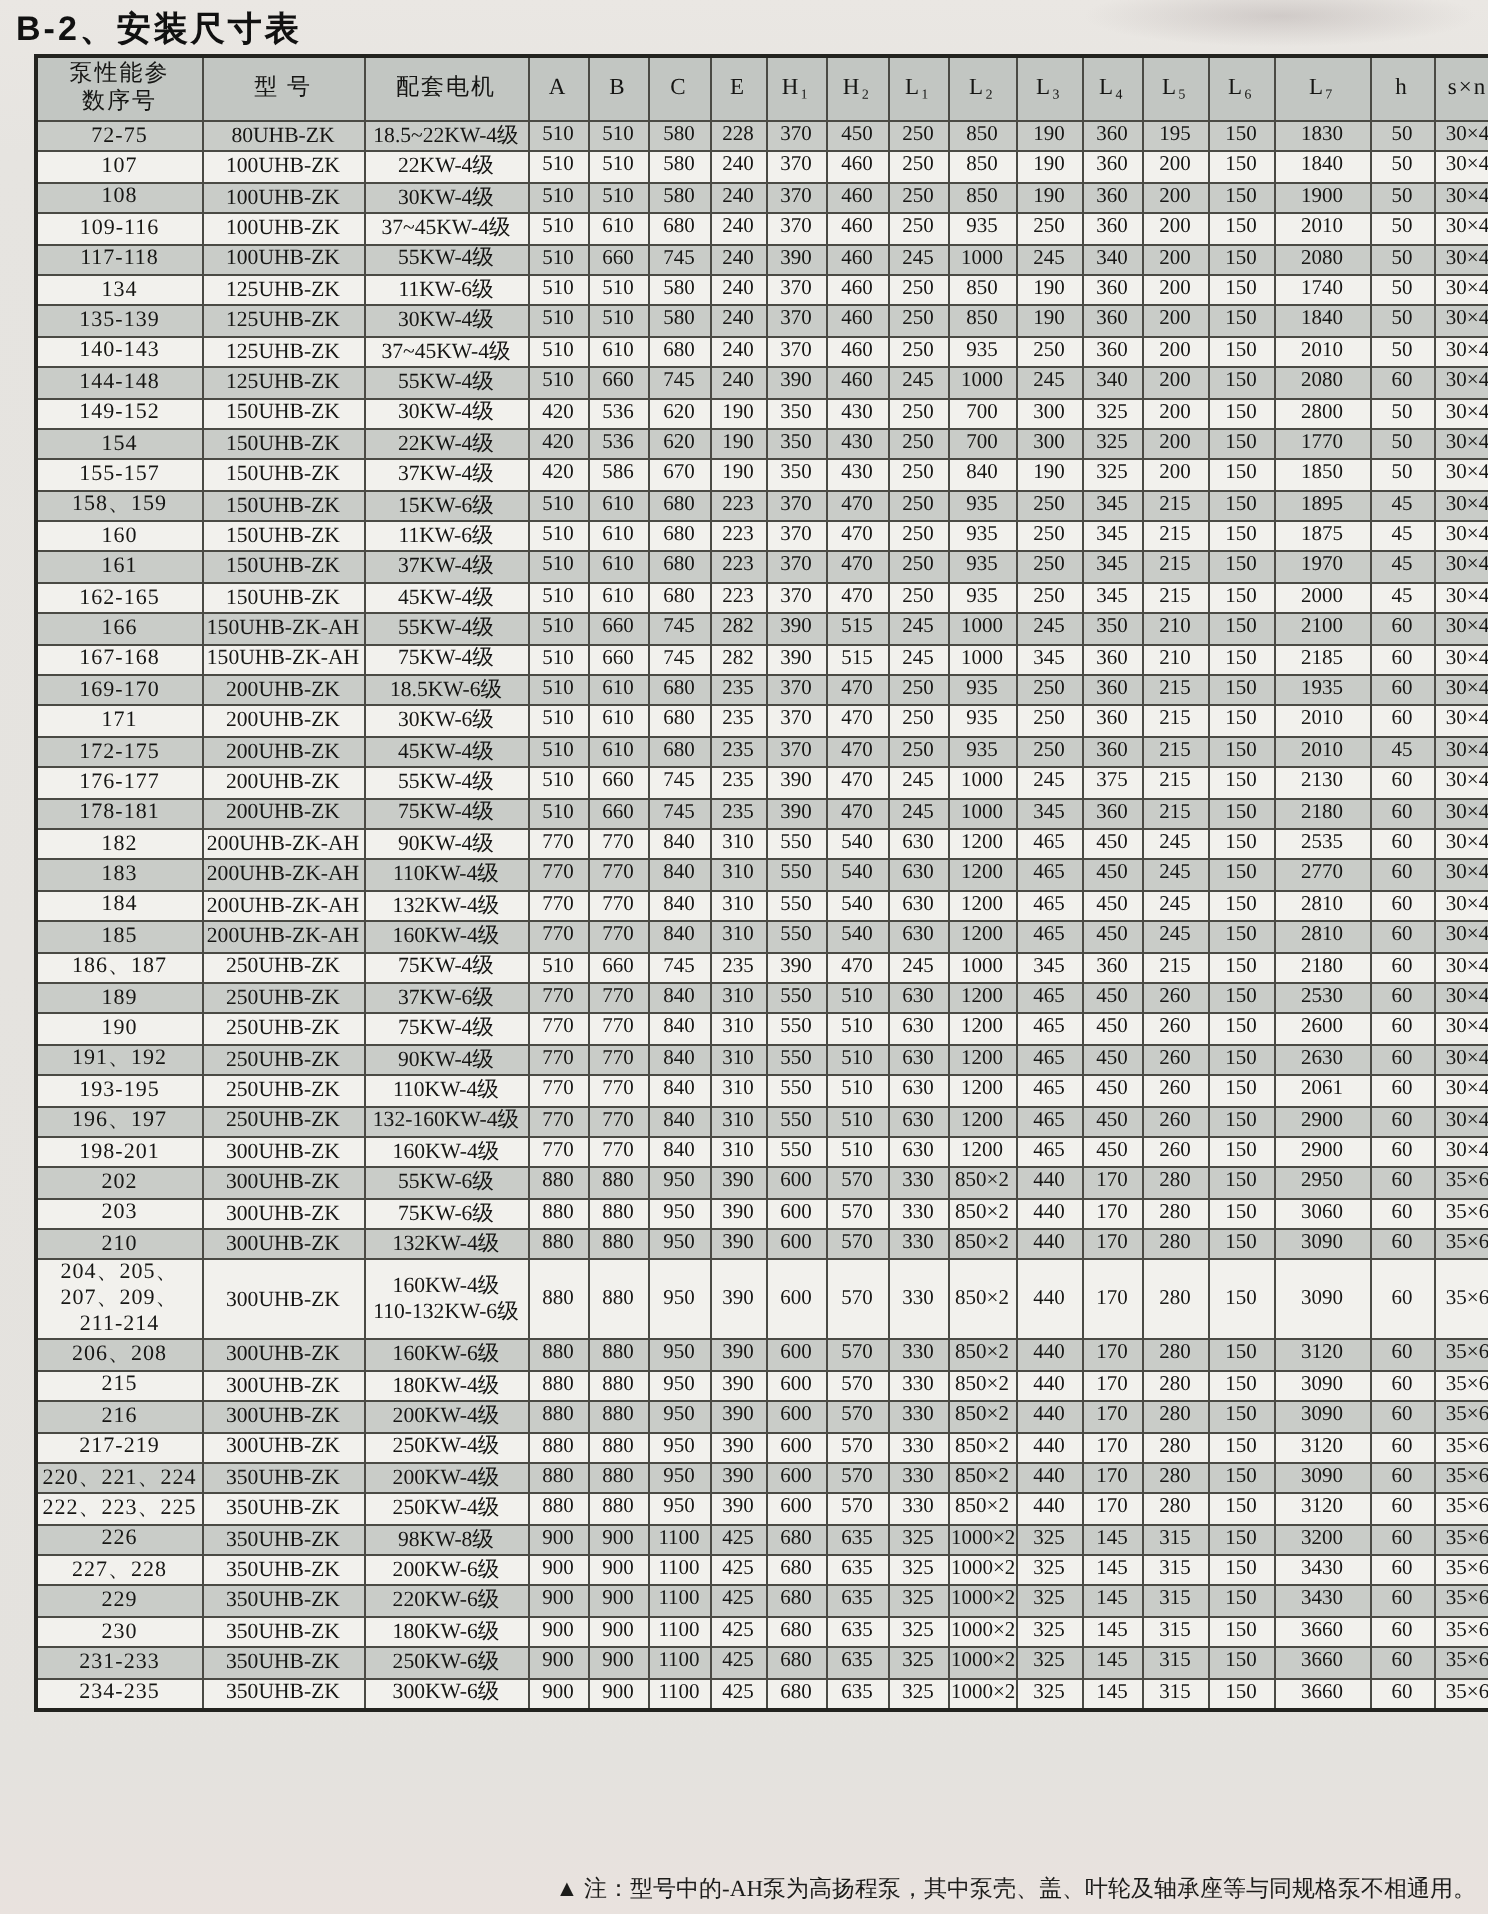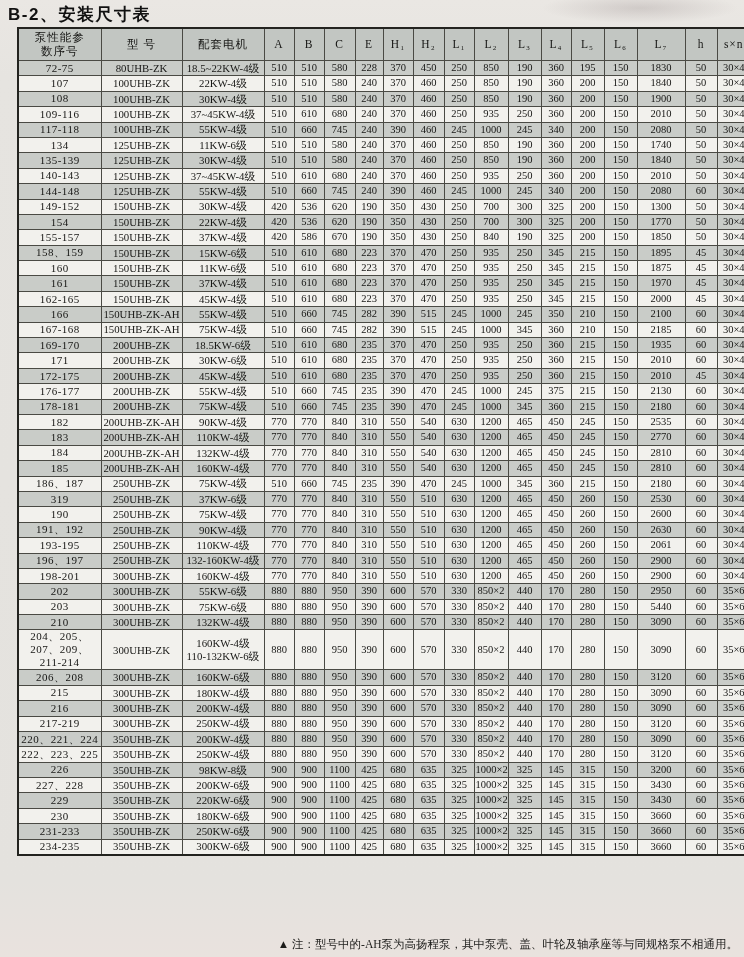--- a/index.html
+++ b/index.html
@@ -288,21 +288,21 @@
         <td class="c5">620</td>
         <td class="c6">190</td>
         <td class="c7">350</td>
         <td class="c8">430</td>
         <td class="c9">250</td>
         <td class="c10">700</td>
         <td class="c11">300</td>
         <td class="c12">325</td>
         <td class="c13">200</td>
         <td class="c14">150</td>
-        <td class="c15">1300</td>
+        <td class="c15">2800</td>
         <td class="c16">50</td>
         <td class="c17">30×4</td>
       </tr>
       <tr>
         <td class="c0">154</td>
         <td class="c1">150UHB-ZK</td>
         <td class="c2">22KW-4级</td>
         <td class="c3">420</td>
         <td class="c4">536</td>
         <td class="c5">620</td>
@@ -653,21 +653,21 @@
         <td class="c10">1000</td>
         <td class="c11">345</td>
         <td class="c12">360</td>
         <td class="c13">215</td>
         <td class="c14">150</td>
         <td class="c15">2180</td>
         <td class="c16">60</td>
         <td class="c17">30×4</td>
       </tr>
       <tr>
-        <td class="c0">319</td>
+        <td class="c0">189</td>
         <td class="c1">250UHB-ZK</td>
         <td class="c2">37KW-6级</td>
         <td class="c3">770</td>
         <td class="c4">770</td>
         <td class="c5">840</td>
         <td class="c6">310</td>
         <td class="c7">550</td>
         <td class="c8">510</td>
         <td class="c9">630</td>
         <td class="c10">1200</td>
@@ -808,21 +808,21 @@
         <td class="c5">950</td>
         <td class="c6">390</td>
         <td class="c7">600</td>
         <td class="c8">570</td>
         <td class="c9">330</td>
         <td class="c10">850×2</td>
         <td class="c11">440</td>
         <td class="c12">170</td>
         <td class="c13">280</td>
         <td class="c14">150</td>
-        <td class="c15">5440</td>
+        <td class="c15">3060</td>
         <td class="c16">60</td>
         <td class="c17">35×6</td>
       </tr>
       <tr>
         <td class="c0">210</td>
         <td class="c1">300UHB-ZK</td>
         <td class="c2">132KW-4级</td>
         <td class="c3">880</td>
         <td class="c4">880</td>
         <td class="c5">950</td>

